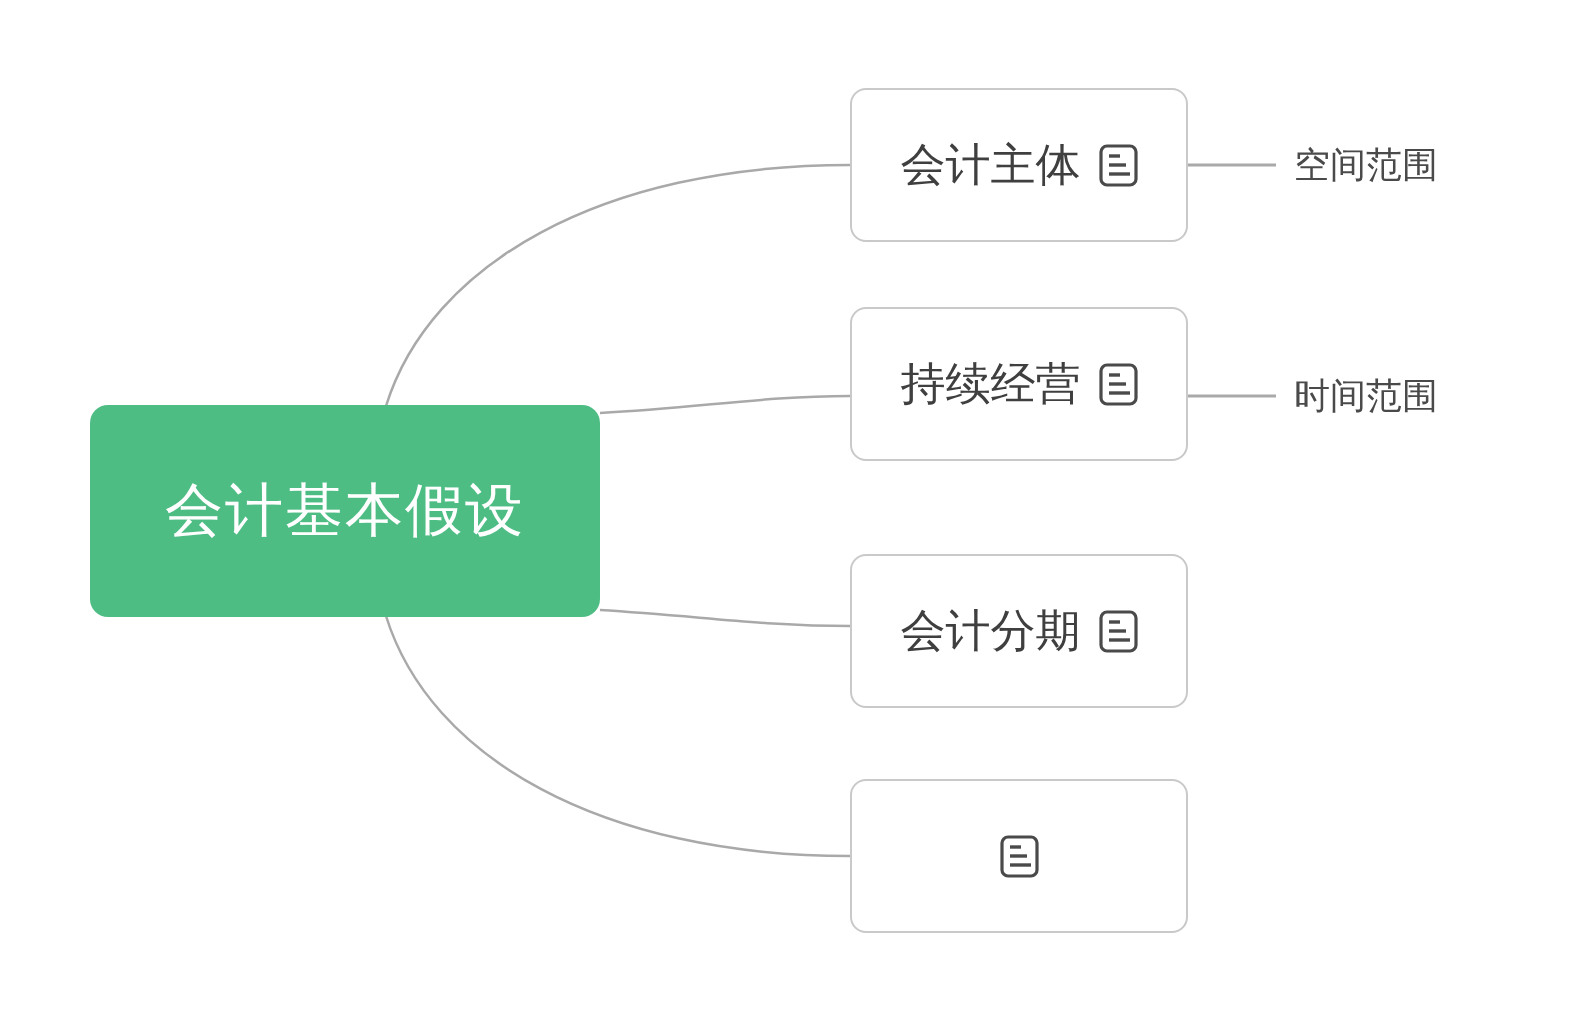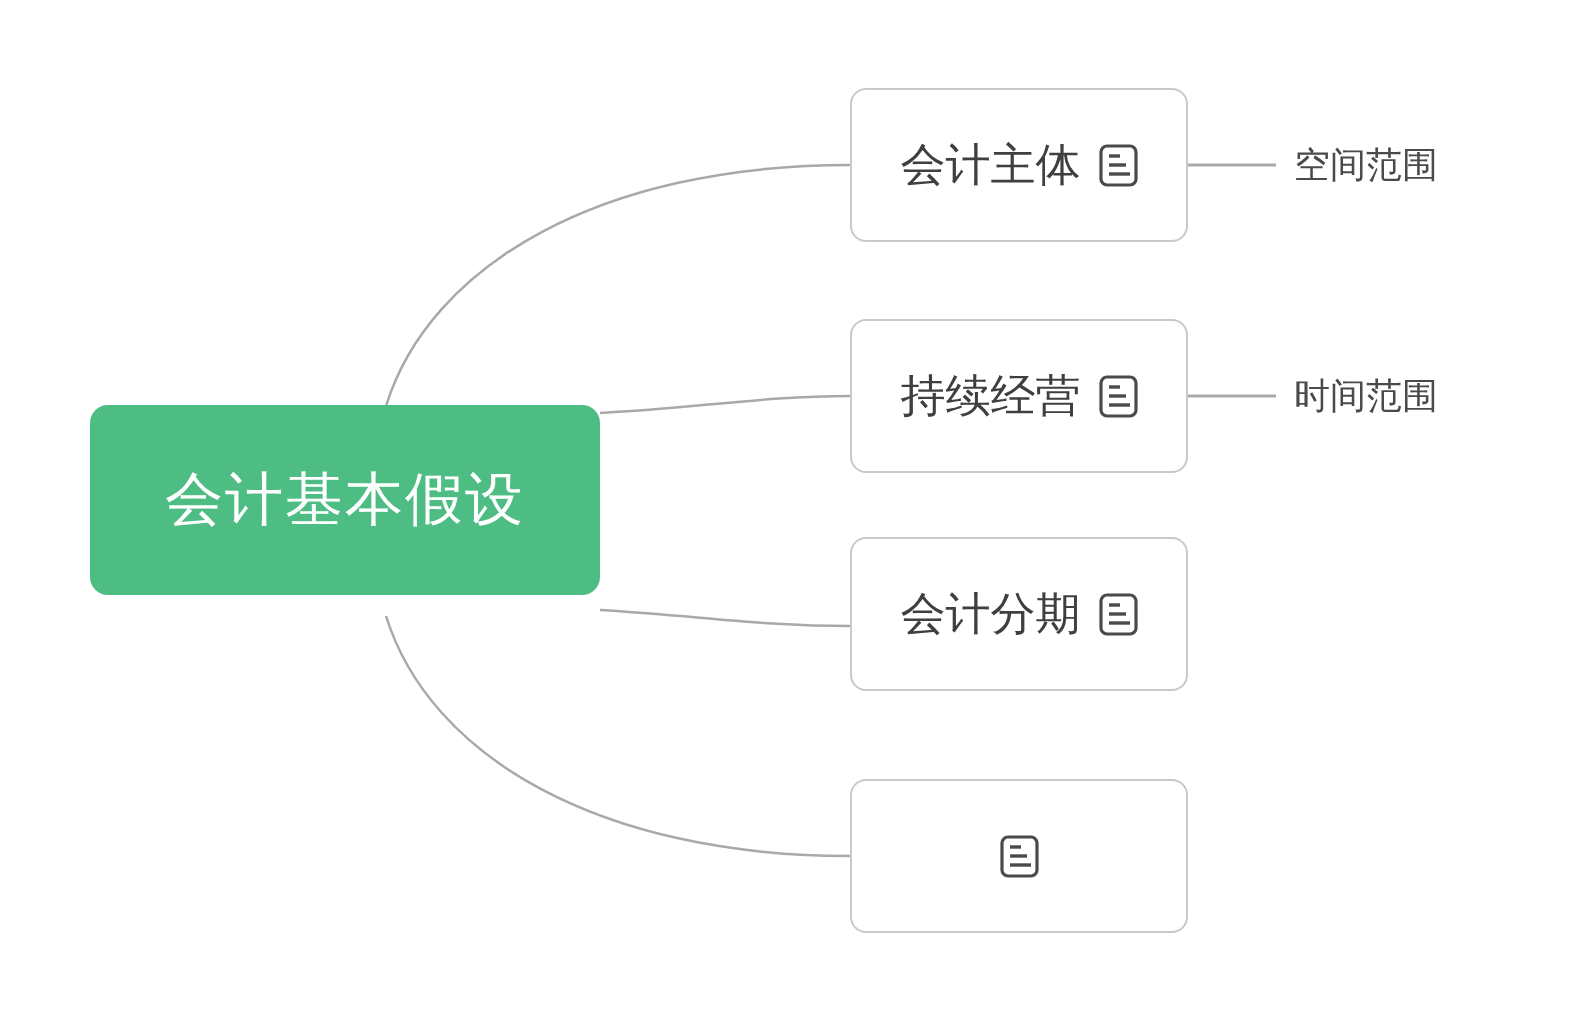--- a/index.html
+++ b/index.html
@@ -12,21 +12,21 @@
     font-family: "Liberation Sans", sans-serif;
   }
   svg.wires {
     position: absolute;
     left: 0; top: 0;
     width: 1572px; height: 1026px;
   }
   .root-node {
     position: absolute;
     left: 90px; top: 405px;
-    width: 510px; height: 190px;
+    width: 510px; height: 212px;
     background: #4ebd84;
     border-radius: 18px;
     display: flex;
     align-items: center;
     justify-content: center;
     box-sizing: border-box;
     text-align: center;
   }
   .root-node .root-label {
     color: #ffffff;
@@ -57,22 +57,22 @@
     position: absolute;
     left: 1294px;
     height: 44px;
     display: flex;
     align-items: center;
     color: #4a4a4a;
     font-size: 36px;
     white-space: nowrap;
   }
   .pos-b1 { top: 88px; }
-  .pos-b2 { top: 319px; }
-  .pos-b3 { top: 537px; }
+  .pos-b2 { top: 307px; }
+  .pos-b3 { top: 554px; }
   .pos-b4 { top: 779px; }
   .pos-s1 { top: 143px; }
   .pos-s2 { top: 374px; }
 </style>
 </head>
 <body>
 
 <div class="canvas">
 
   <svg class="wires" viewBox="0 0 1572 1026" fill="none">

